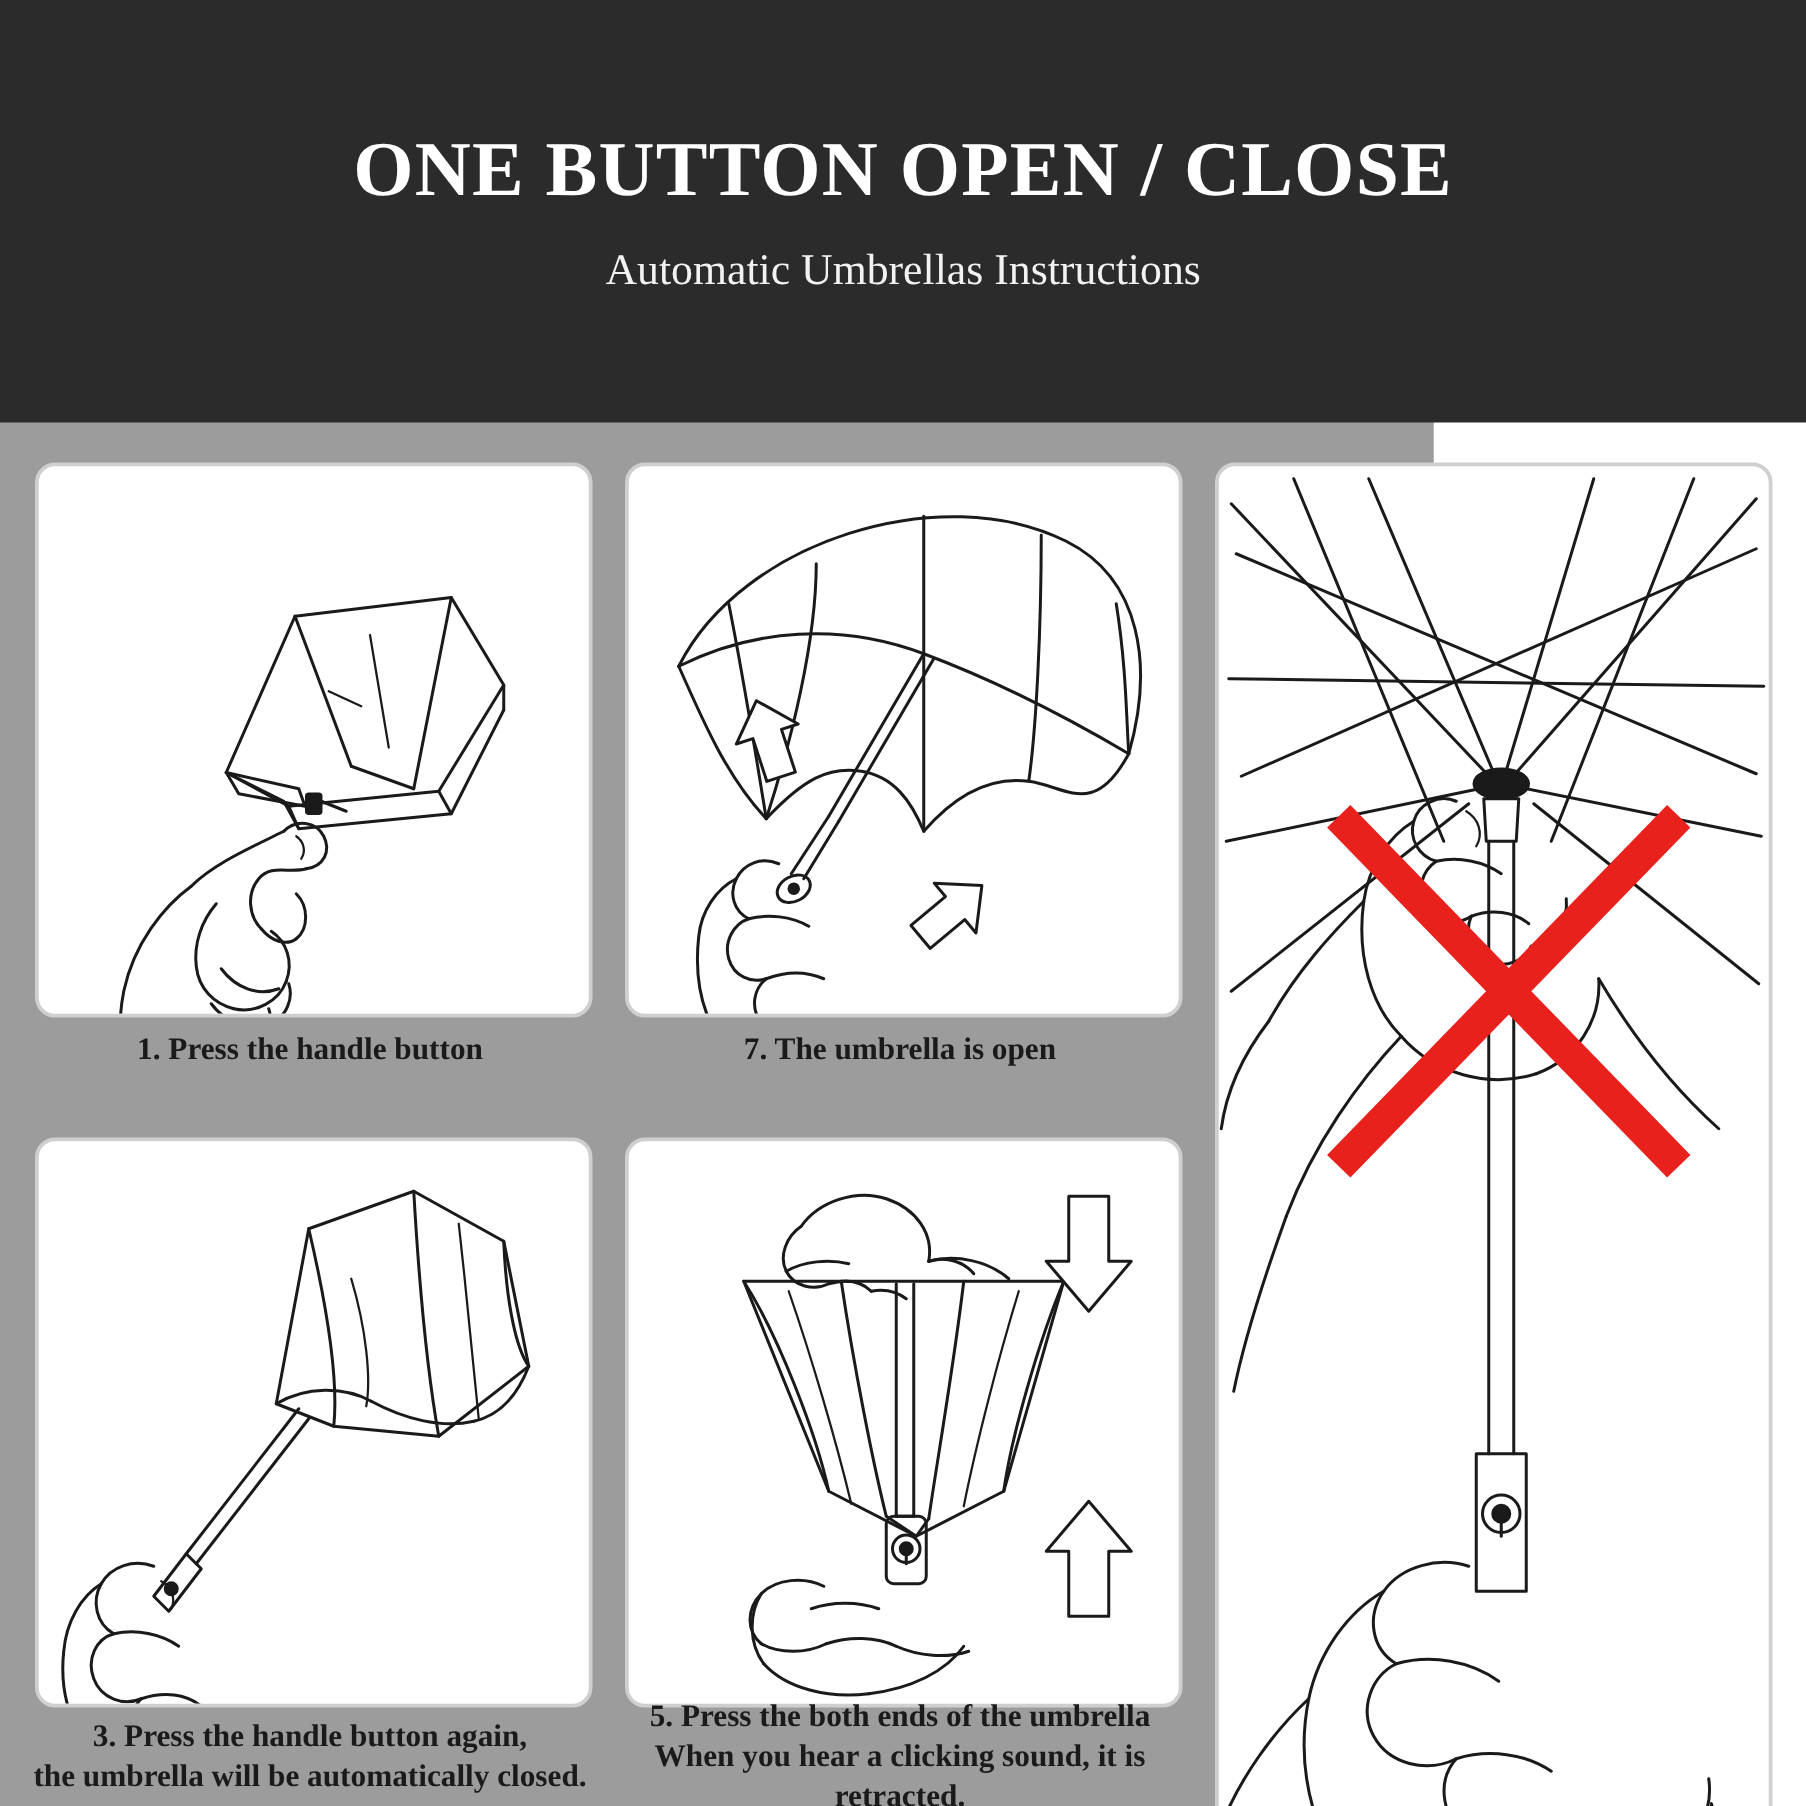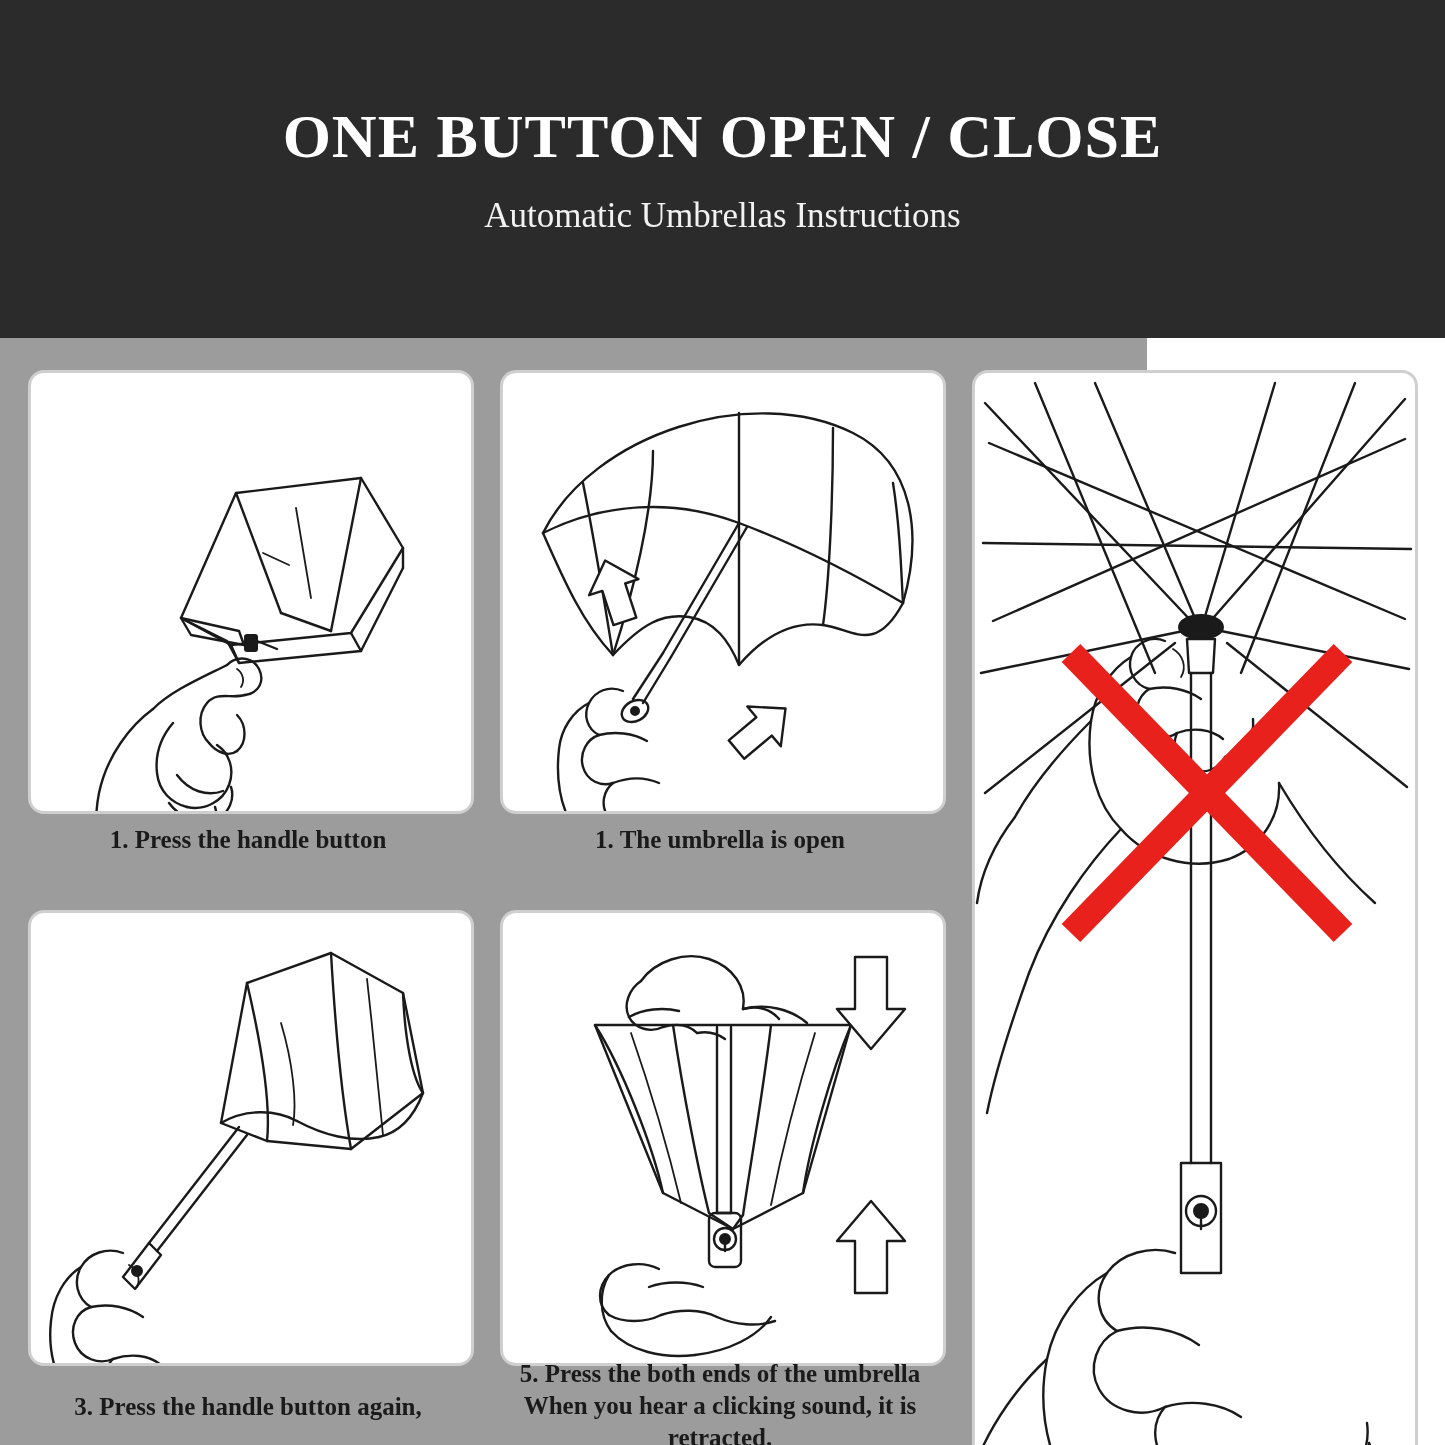--- a/index.html
+++ b/index.html
@@ -69,21 +69,21 @@
     font-weight: bold;
     color: #1a1a1a;
     line-height: 1.28;
   }
   
   #panel-1 { left: 28px;  top: 32px;  width: 440px; height: 438px; }
   #cap-1   { left: 28px;  top: 486px; width: 440px; }
   #panel-2 { left: 500px; top: 32px;  width: 440px; height: 438px; }
   #cap-2   { left: 500px; top: 486px; width: 440px; }
   #panel-3 { left: 28px;  top: 572px; width: 440px; height: 450px; }
-  #cap-3   { left: 10px;  top: 1036px; width: 476px; margin-top: 17px; }
+  #cap-3   { left: 10px;  top: 1036px; width: 476px; }
   #panel-4 { left: 500px; top: 572px; width: 440px; height: 450px; }
   #cap-4   { left: 490px; top: 1020px; width: 460px; }
   #panel-5 { left: 972px; top: 32px;  width: 440px; height: 1316px; }
   svg { display: block; width: 100%; height: 100%; }
   .ln { fill: none; stroke: #1a1a1a; stroke-width: 2.4; stroke-linejoin: round; stroke-linecap: round; }
   .ln-thin { fill: none; stroke: #1a1a1a; stroke-width: 1.8; stroke-linecap: round; }
   .fillblk { fill: #1a1a1a; stroke: #1a1a1a; stroke-width: 2; }
   .arrow { fill: #ffffff; stroke: #1a1a1a; stroke-width: 2.4; stroke-linejoin: round; }
   .cross { stroke: #e8211c; stroke-width: 26; stroke-linecap: butt; fill: none; }
 </style>
@@ -178,21 +178,21 @@
           <path class="ln" d="M134 490 C154 486 168 472 172 454"></path>
         </g>
         <g>
           <path class="arrow" d="M86 214 L112 186 L138 214 L124 214 L124 250 L100 250 L100 214 Z" transform="rotate(-18 112 218)"></path>
         </g>
         <g>
           <path class="arrow" d="M232 352 L258 324 L284 352 L270 352 L270 388 L246 388 L246 352 Z" transform="rotate(50 258 356)"></path>
         </g>
       </svg>
     </div>
-    <div class="caption" id="cap-2">1. The umbrella is open</div>
+    <div class="caption" id="cap-2">7. The umbrella is open</div>
 
     <div class="panel" id="panel-3">
       <svg viewBox="0 0 440 450" xmlns="http://www.w3.org/2000/svg">
         <g>
           <path class="ln" d="M190 210 L216 70 L300 40 L372 80 L392 180 L320 236 L236 228 Z"></path>
           <path class="ln" d="M216 70 C230 130 240 190 236 228"></path>
           <path class="ln" d="M300 40 C304 110 310 180 320 236"></path>
           <path class="ln" d="M372 80 C374 130 382 166 392 180"></path>
           <path class="ln" d="M190 210 C214 196 244 196 266 208"></path>
           <path class="ln" d="M266 208 C292 222 322 230 348 224"></path>
@@ -217,20 +217,21 @@
           <path class="ln" d="M82 446 C100 440 118 442 130 452"></path>
           <path class="ln" d="M46 492 C62 514 92 524 118 516"></path>
           <path class="ln" d="M118 516 C142 508 156 486 156 462"></path>
           <path class="ln" d="M120 482 C134 480 146 470 148 456"></path>
           <path class="ln-thin" d="M98 352 C106 356 110 366 106 374"></path>
         </g>
       </svg>
     </div>
     <div class="caption" id="cap-3">
       <div>3. Press the handle button again,</div>
+      <div>the umbrella will be automatically closed.</div>
     </div>
 
     <div class="panel" id="panel-4">
       <svg viewBox="0 0 440 450" xmlns="http://www.w3.org/2000/svg">
         <g>
           <path class="ln" d="M92 112 L348 112 L300 280 L230 316 L160 280 Z"></path>
           <path class="ln" d="M92 112 C120 156 150 234 160 280"></path>
           <path class="ln" d="M348 112 C328 160 306 236 300 280"></path>
           <path class="ln" d="M170 112 C180 180 196 260 206 300"></path>
           <path class="ln" d="M268 112 C260 180 246 260 240 302"></path>

